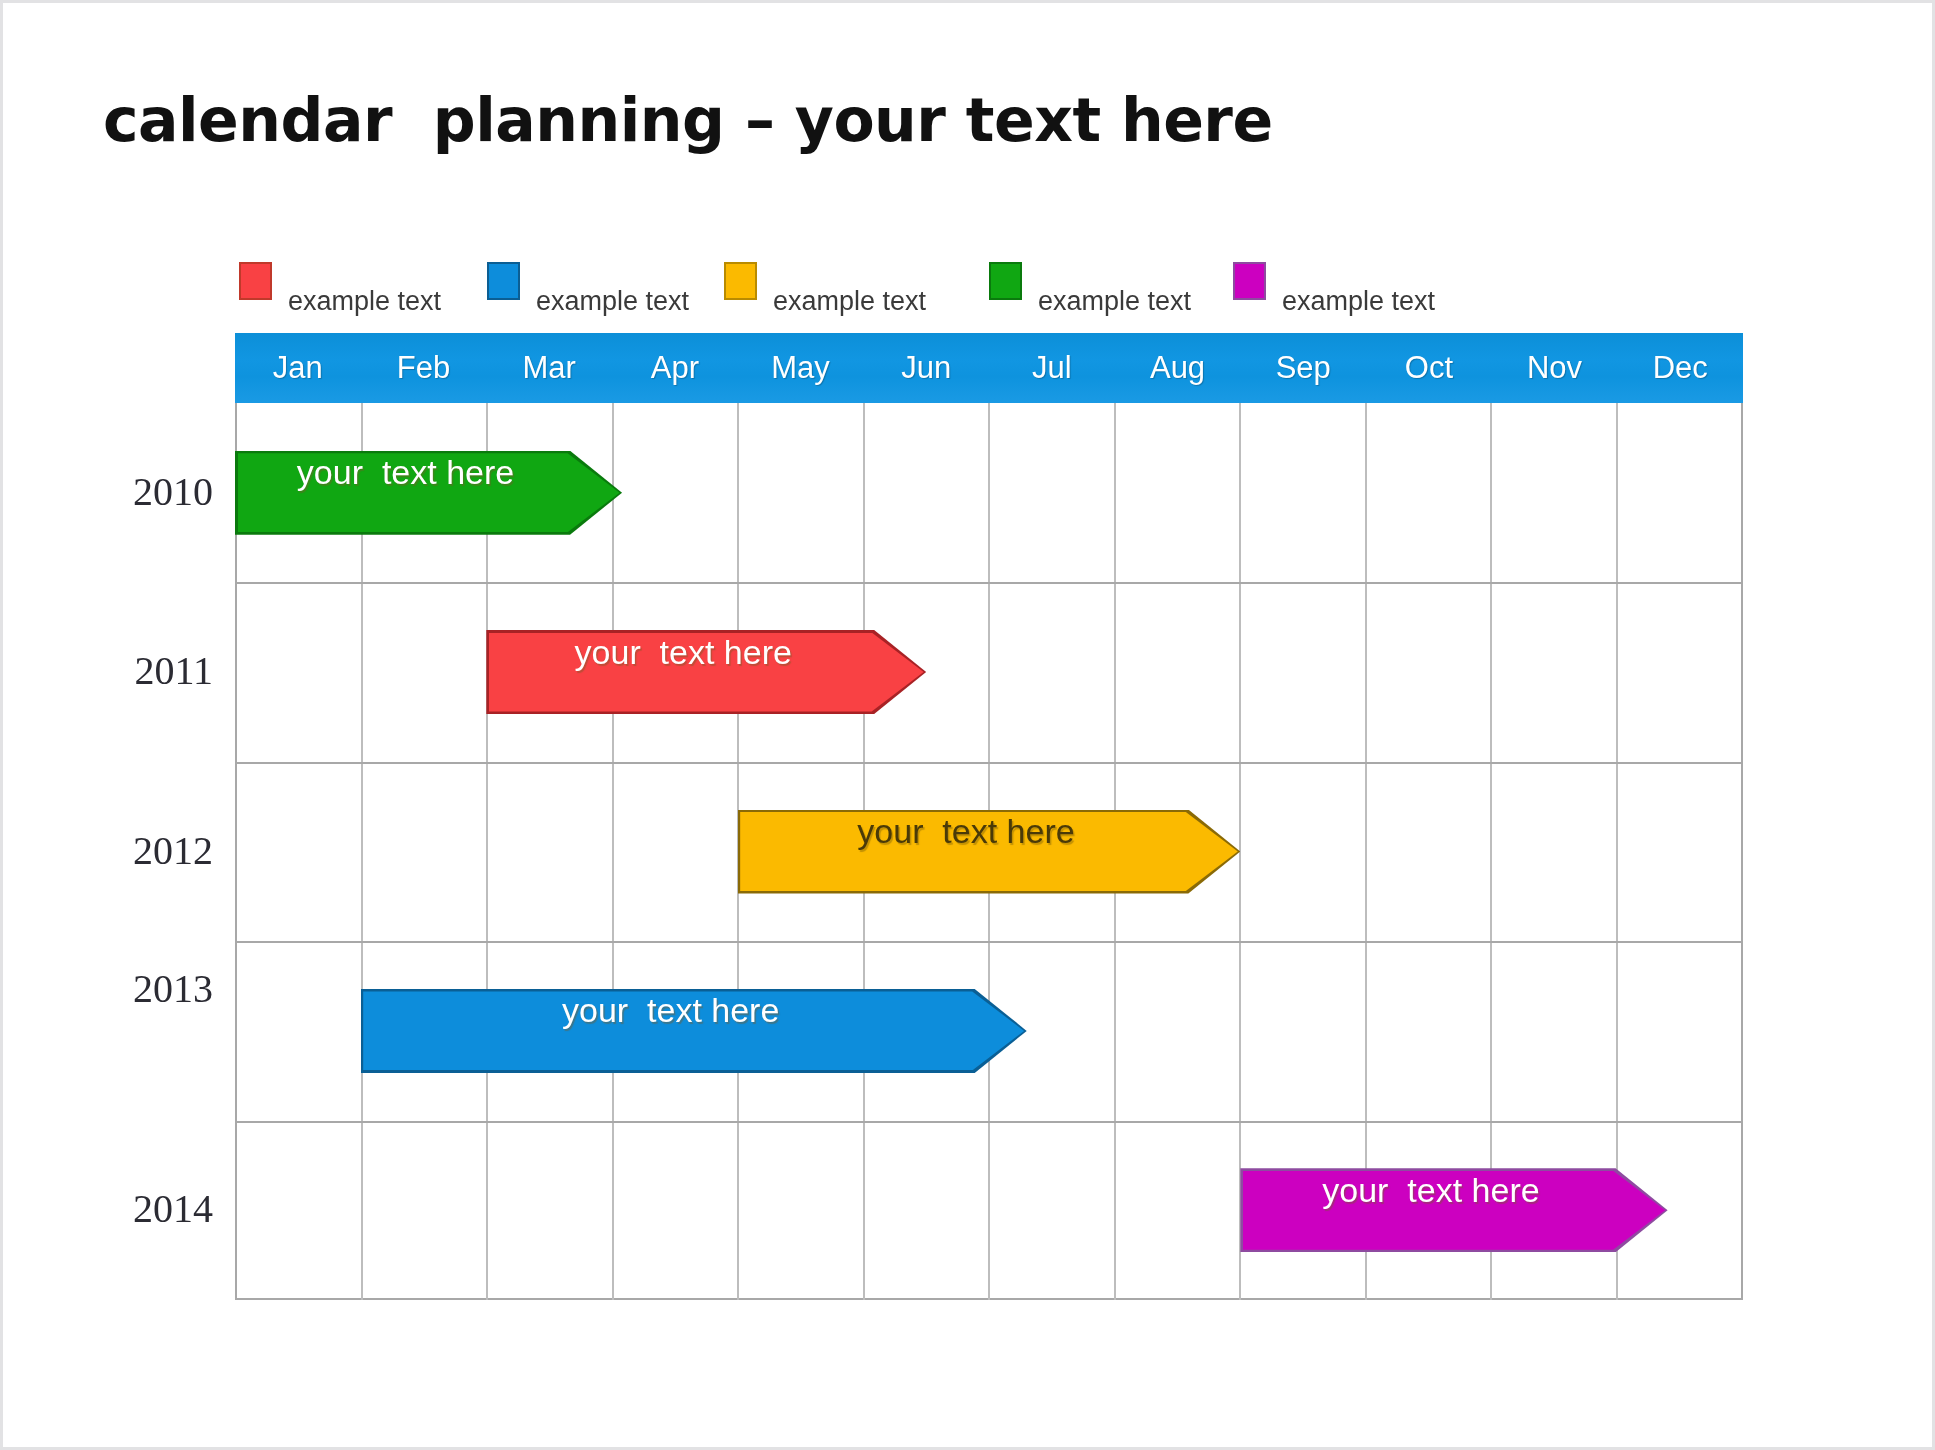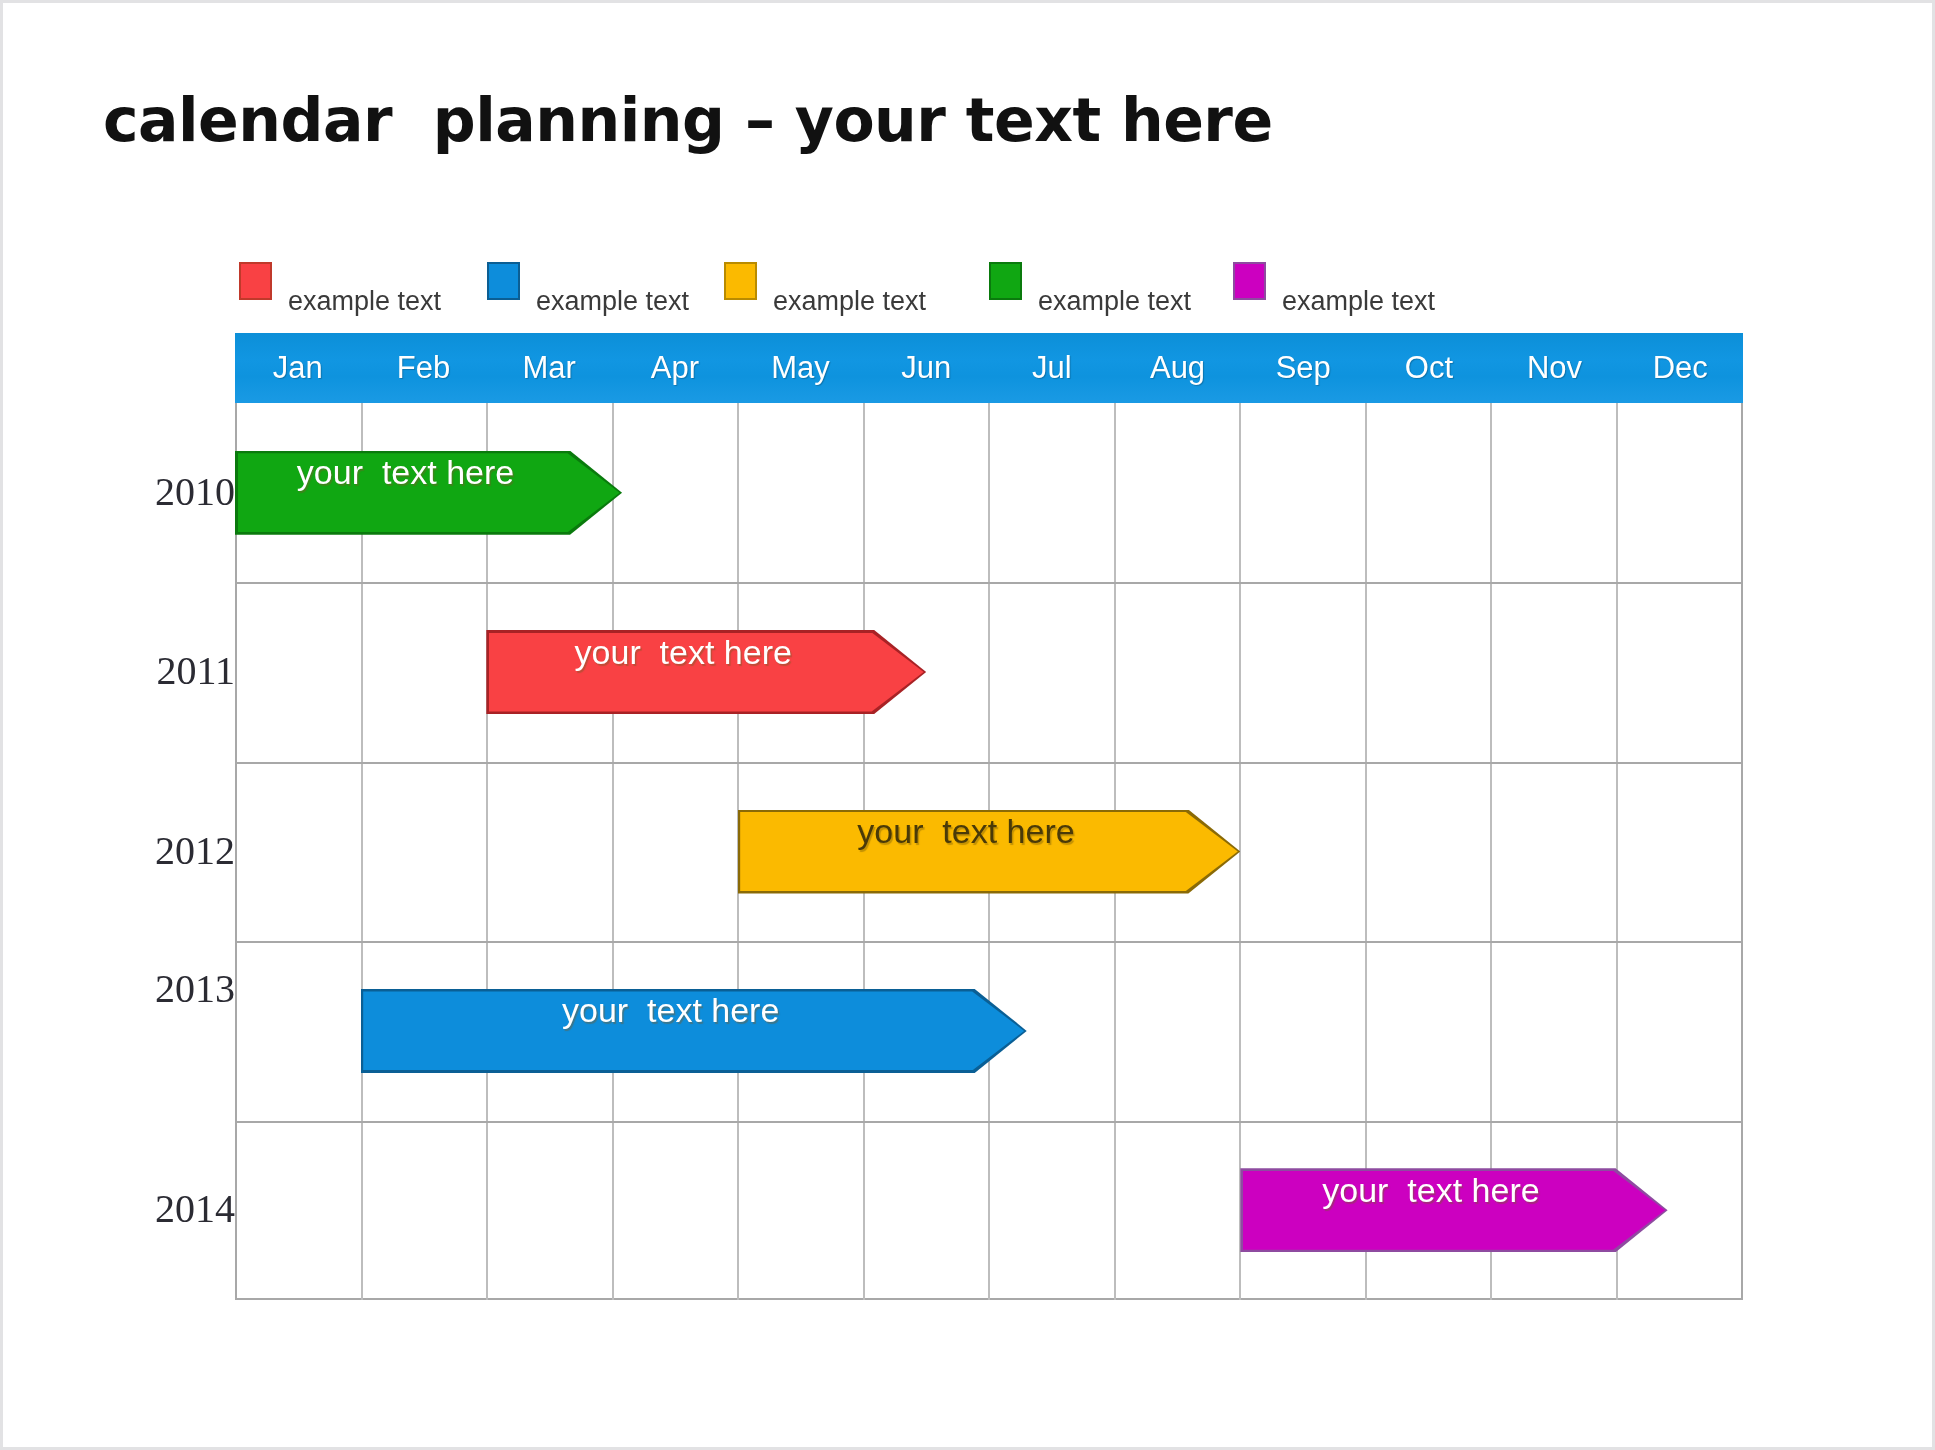--- a/index.html
+++ b/index.html
@@ -97,21 +97,20 @@
 
   
   .year-label {
     position: absolute;
     left: 0;
     width: 210px;
     text-align: right;
     font-family: "Liberation Serif", serif;
     font-size: 40px;
     color: #2b2b33;
-    margin-left: 22px;
   }
 
   
   .bar {
     position: absolute;
     height: 84px;
     display: flex;
     align-items: center;
     justify-content: center;
     clip-path: polygon(0 0, calc(100% - 52px) 0, 100% 50%, calc(100% - 52px) 100%, 0 100%);

